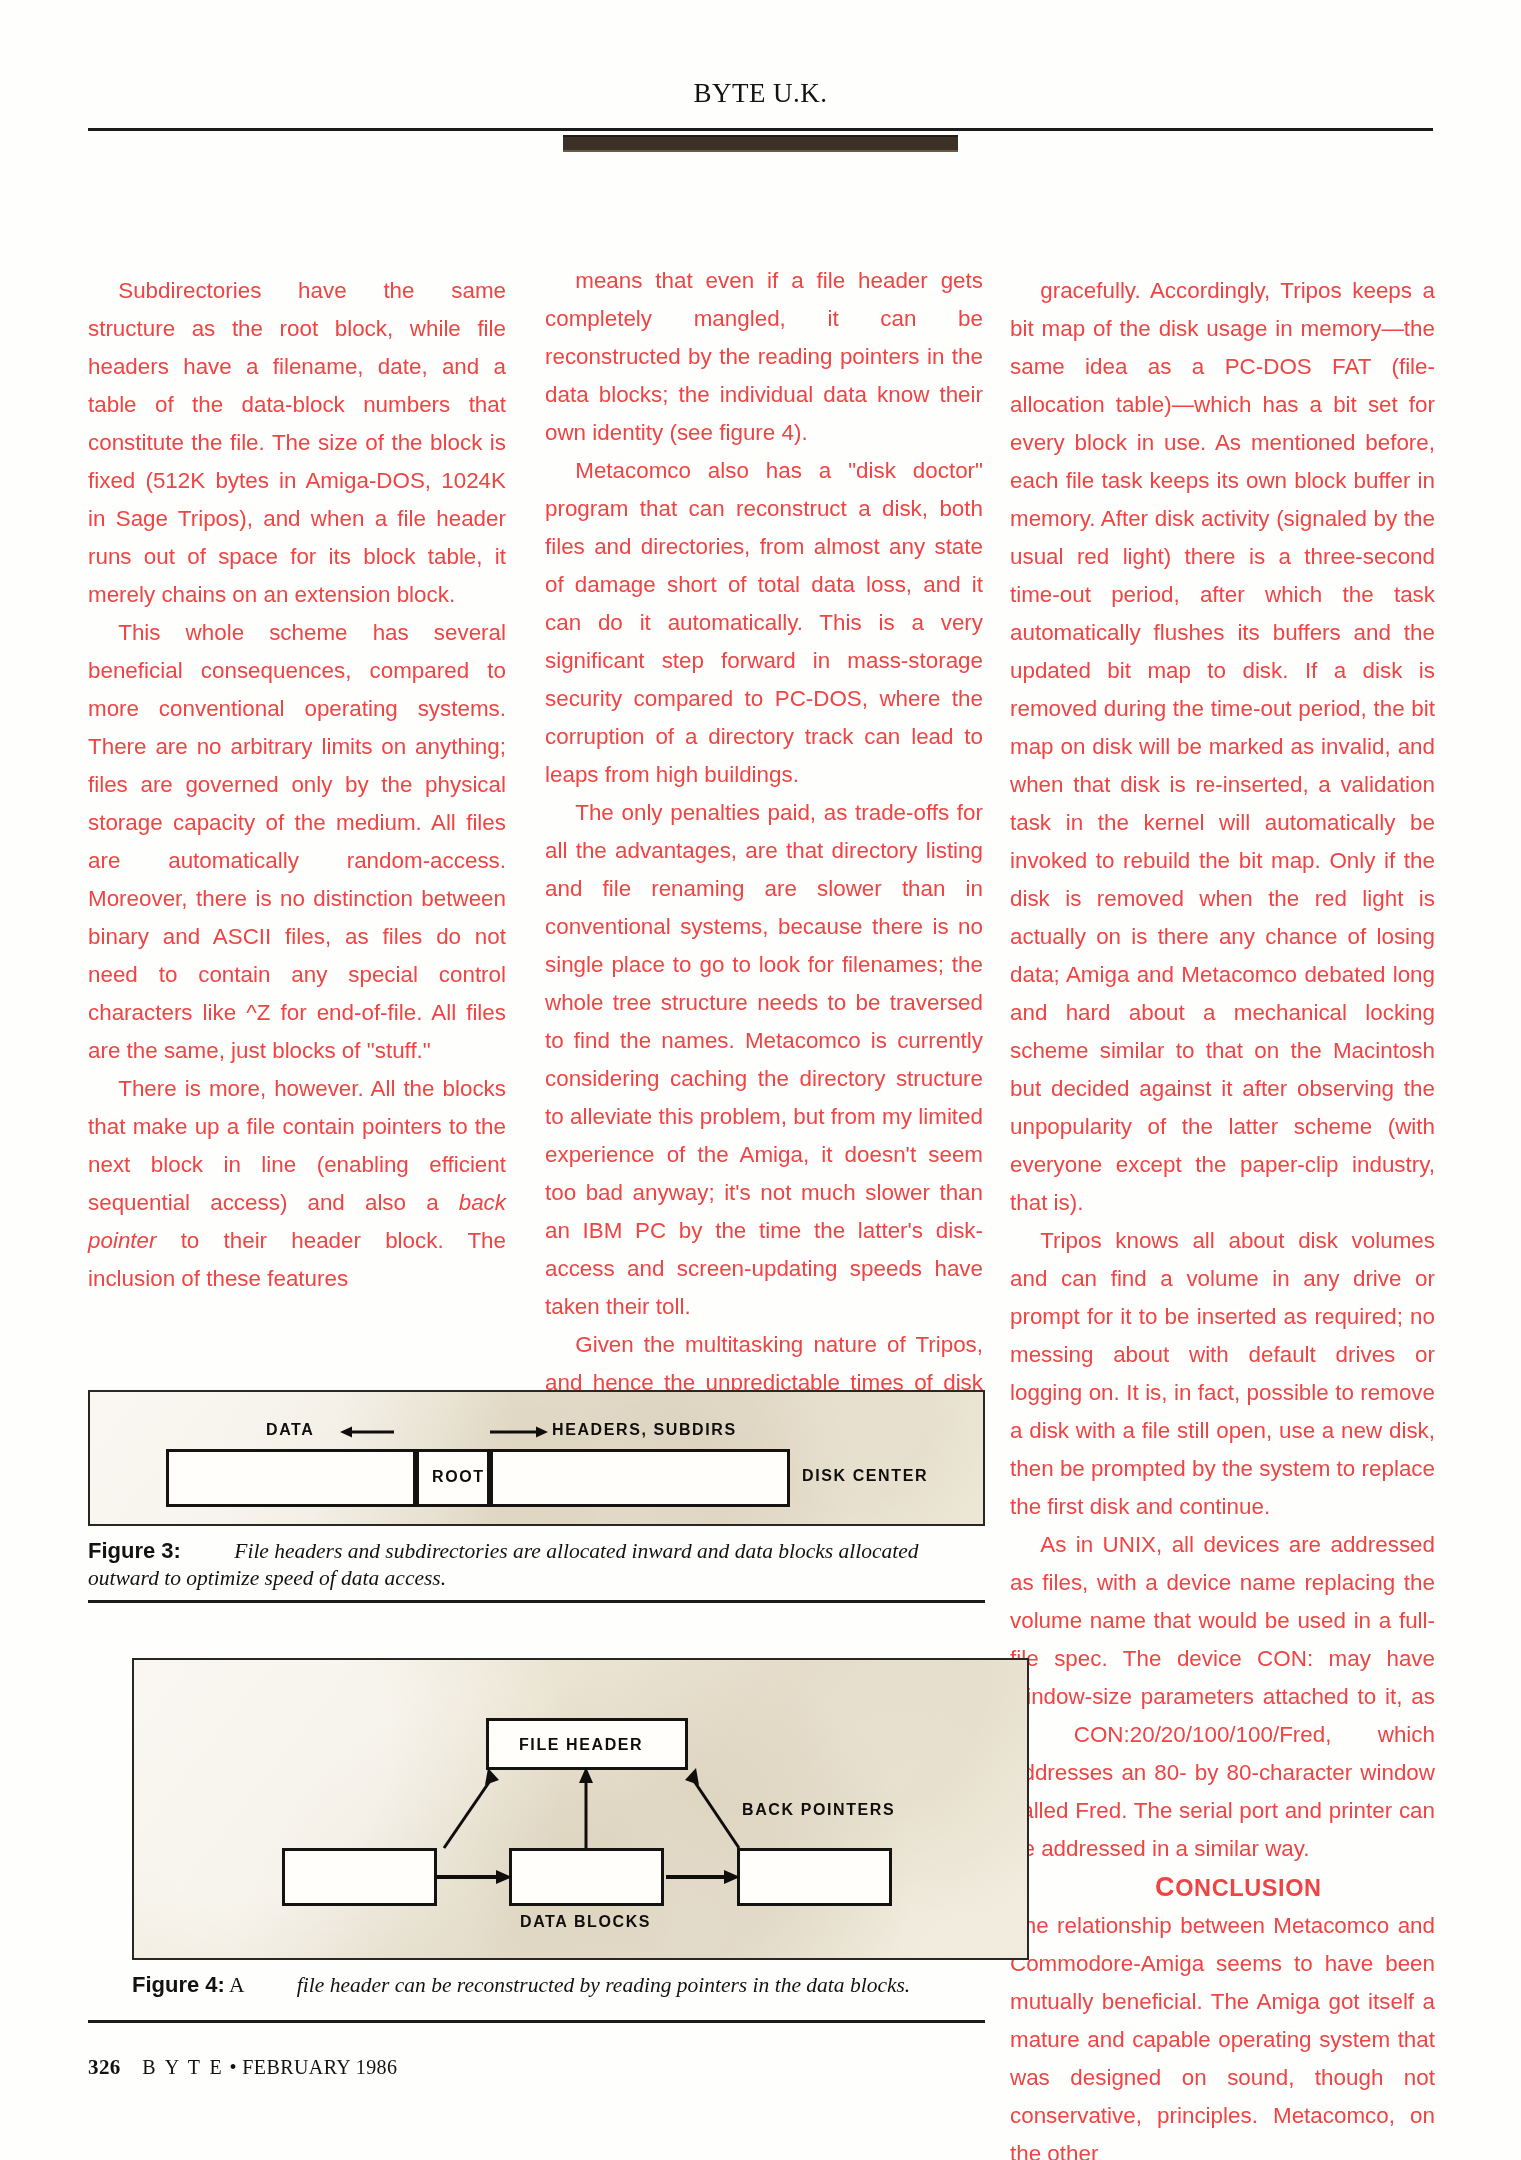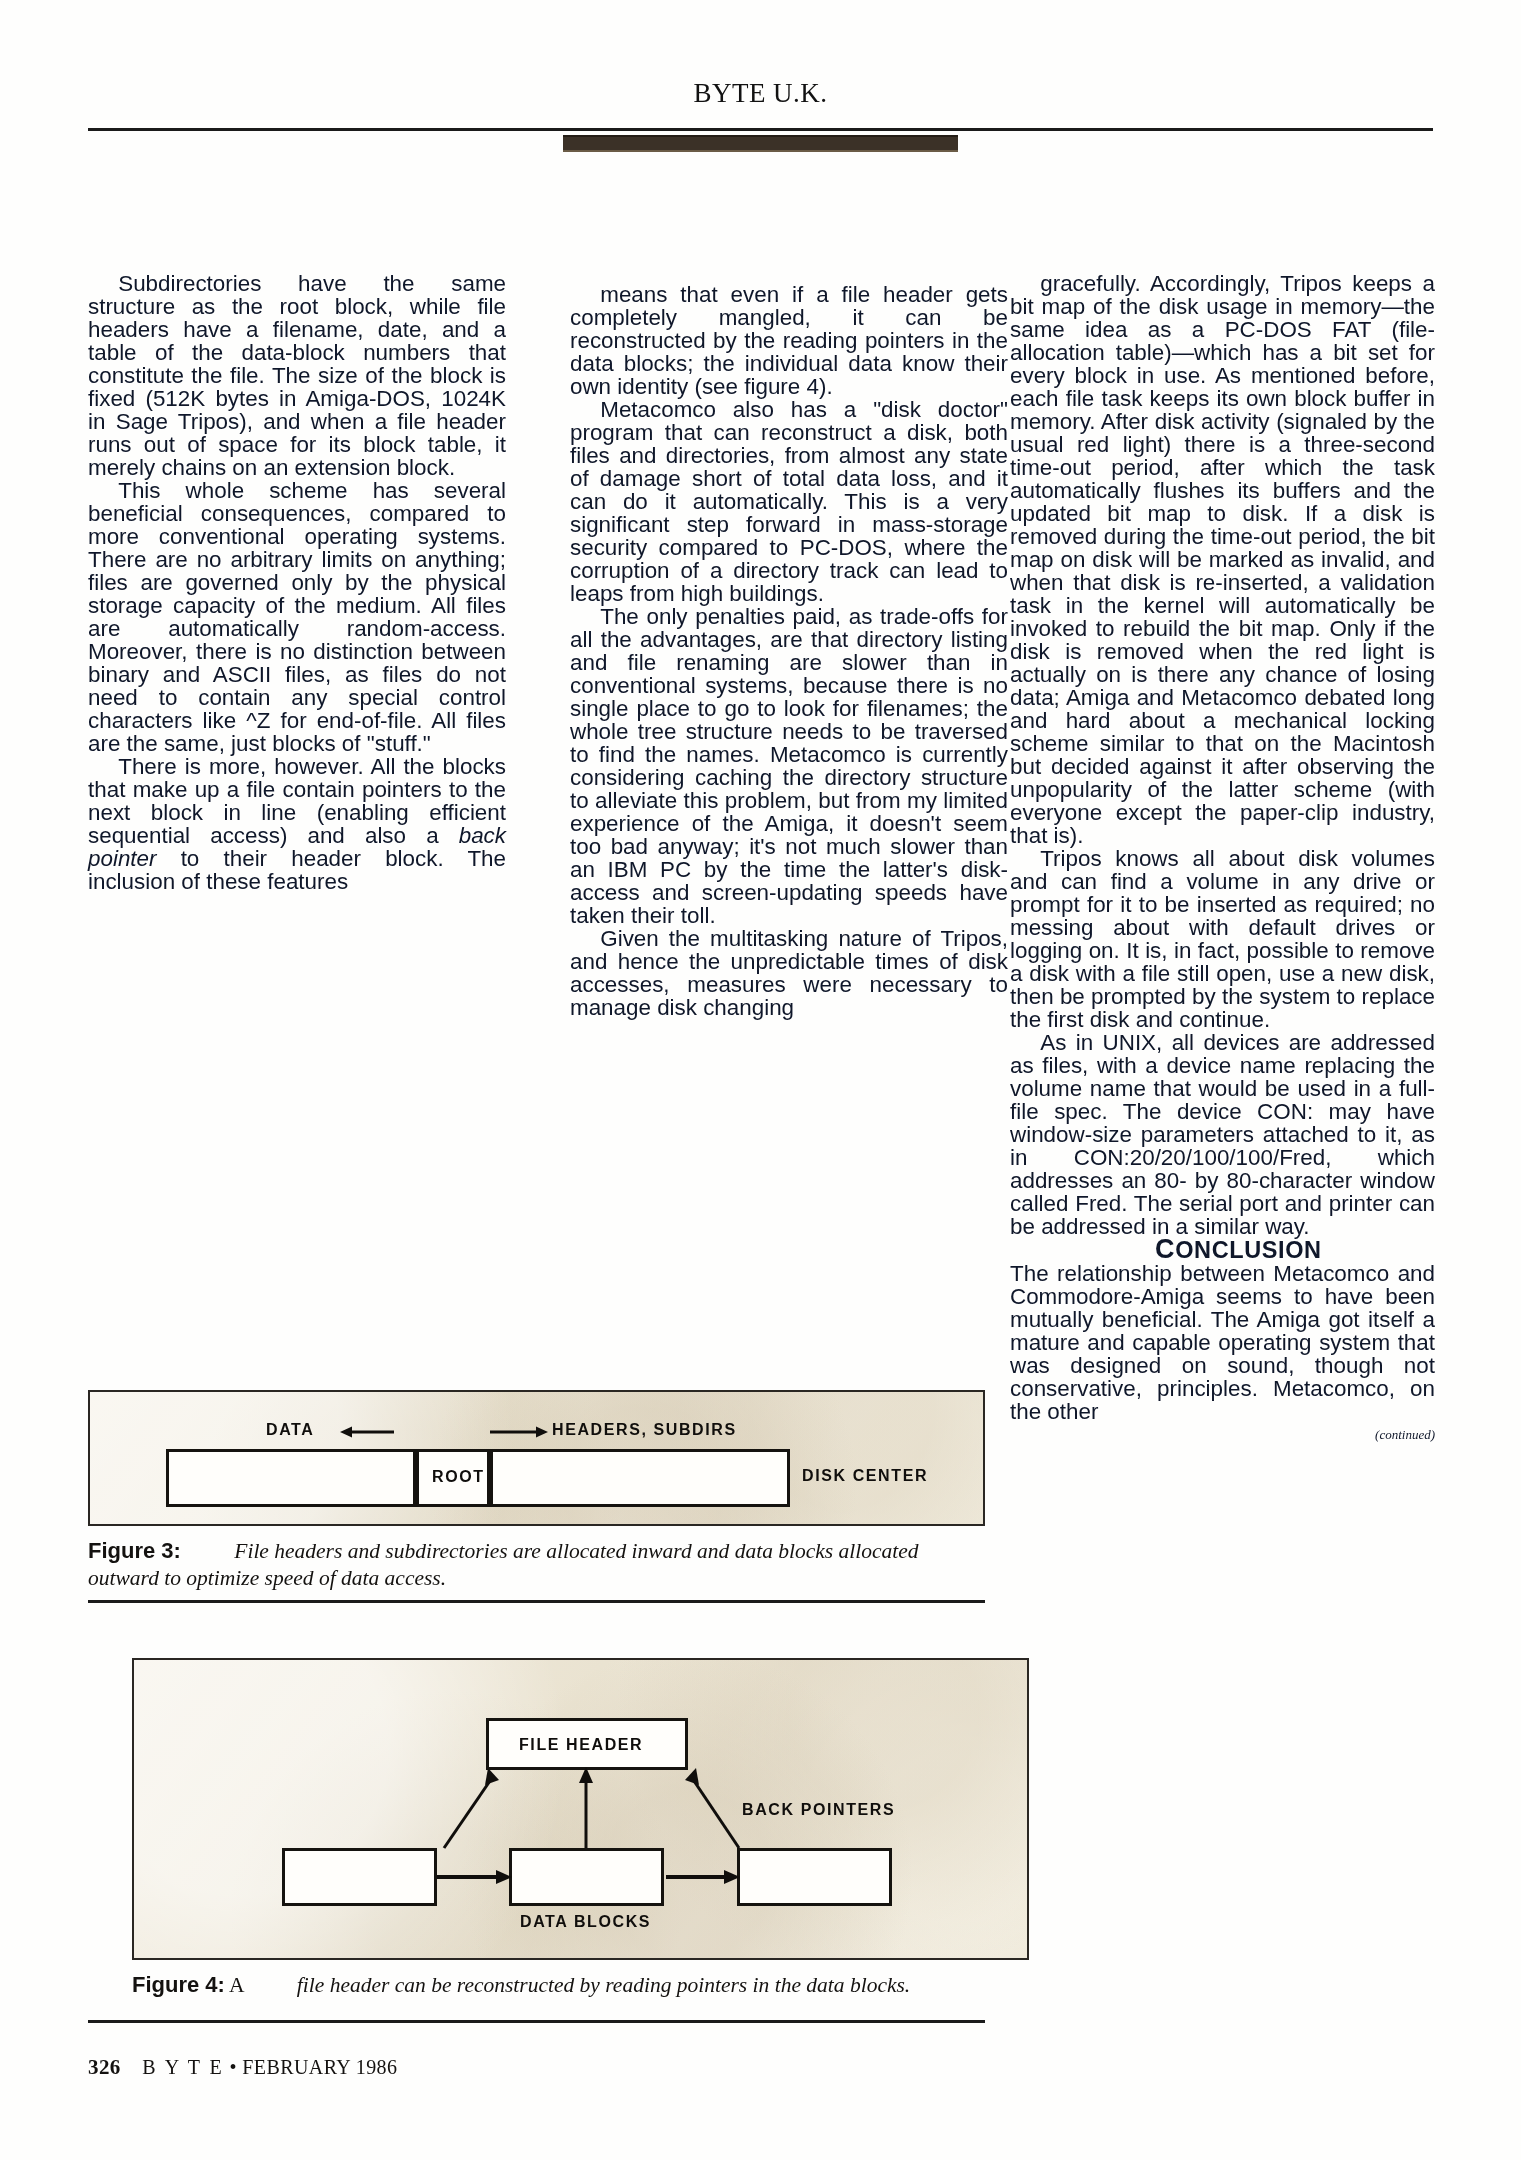--- a/index.html
+++ b/index.html
@@ -27,33 +27,33 @@
   .rule-thick {
     position:absolute; left:563px; top:135px; width:395px; height:13px;
     background:#3b3127;
     border-top:2px solid #241d16;
     border-bottom:2px solid #6b5c47;
   }
 
   
   .col {
     position:absolute; top:272px;
-    font-size:22.4px; line-height:23px;
+    font-size:22.4px; line-height:38px;
     text-align:justify;
     -webkit-hyphens:none; hyphens:none;
-    color:#0f172a;
+    color:#ef4444;
   }
   .col p { margin:0; text-indent:1.35em; }
   .col p.noind { text-indent:0; }
   .col1 { left:88px;  width:418px; }
   .col2 { left:545px; width:438px; }
   .col3 { left:1010px;width:425px; }
 
   .col1 { top:272px; }
-  .col2 { top:283px;margin-left:25px; }
+  .col2 { top:262px; }
   .col3 { top:272px; }
 
   .smallcaps-head {
     font-weight:bold;
     font-size:23.5px;
     letter-spacing:.6px;
     margin-top:20px;
     text-indent:0;
     text-align:center;
   }

